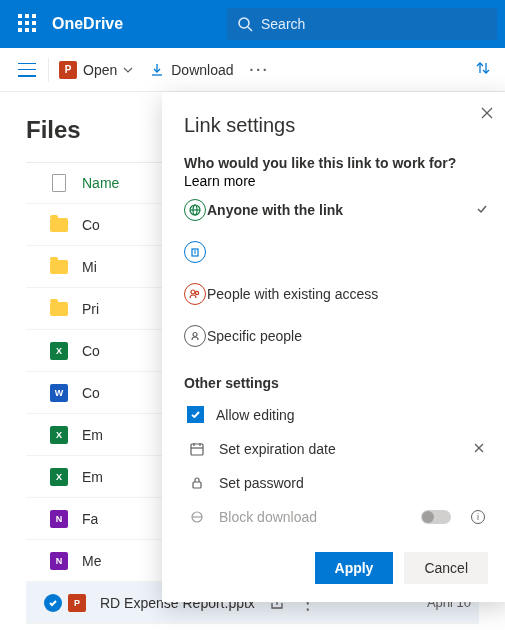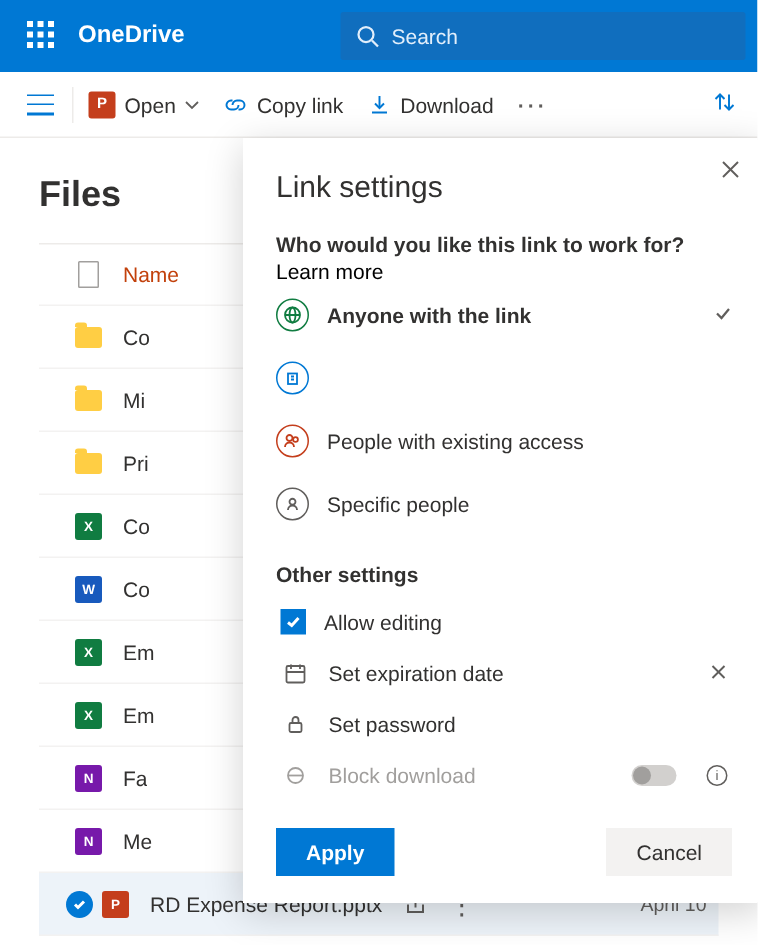--- a/index.html
+++ b/index.html
@@ -42,34 +42,34 @@
   .date{margin-left:auto;padding-right:8px;color:#605e5c;font-size:13px;}
   .rowactions{display:flex;gap:14px;align-items:center;color:#605e5c;}
   .rowactions svg{cursor:pointer;}
   .vdots{font-size:18px;line-height:1;cursor:pointer;color:#605e5c;}
   
   .panel{position:absolute;top:0;left:162px;width:348px;background:#fff;box-shadow:0 6px 24px rgba(0,0,0,.18);padding:22px 22px 18px 22px;}
   .panel h2{font-size:20px;font-weight:400;margin:0 0 18px 0;}
   .closex{position:absolute;top:14px;right:16px;cursor:pointer;color:#605e5c;font-size:16px;}
   .subq{font-weight:600;font-size:14px;margin-bottom:2px;}
   .learn{color:#000000;font-size:14px;cursor:pointer;}
-  .opt{display:flex;align-items:center;gap:12px;padding:10px 0;font-size:14px;cursor:pointer;}
+  .opt{display:flex;align-items:center;gap:1px;padding:10px 0;font-size:14px;cursor:pointer;}
   .opt .ring{width:22px;height:22px;border-radius:50%;border:1.5px solid;display:flex;align-items:center;justify-content:center;flex-shrink:0;}
   .opt.sel .lbl{font-weight:600;}
   .checkm{margin-left:auto;color:#605e5c;}
   .sect{font-weight:600;font-size:14px;margin-top:18px;margin-bottom:6px;}
   .setrow{display:flex;align-items:center;gap:12px;padding:9px 3px;font-size:14px;}
   .setrow .ic{width:20px;display:flex;justify-content:center;color:#605e5c;}
   .cb{width:17px;height:17px;background:#0078D4;display:flex;align-items:center;justify-content:center;}
   .xclr{margin-left:auto;color:#605e5c;cursor:pointer;}
   .disabled{color:#a19f9d;}
   .toggle{margin-left:auto;width:30px;height:14px;border-radius:8px;background:#d2d0ce;position:relative;}
   .toggle::after{content:"";position:absolute;left:1px;top:1px;width:12px;height:12px;background:#a19f9d;border-radius:50%;}
   .info{margin-left:8px;color:#605e5c;width:14px;height:14px;border:1px solid #605e5c;border-radius:50%;font-size:9px;display:flex;align-items:center;justify-content:center;}
-  .btns{display:flex;gap:11px;justify-content:space-between;margin-top:18px;}
+  .btns{display:flex;gap:11px;justify-content:flex-end;margin-top:18px;}
   .btn{height:32px;padding:0 20px;font-size:14px;border:none;cursor:pointer;}
   .btn.primary{background:#0078D4;color:#fff;font-weight:600;}
   .btn.sec{background:#f3f2f1;color:#323130;}
 </style>
 </head>
 <body>
 
 <div class="topbar">
   <div class="waffle">
     <span></span>
@@ -101,27 +101,20 @@
   <div class="vbar"></div>
   <div class="cmd">
     <div class="ppicon"></div>
     <span>Open</span>
     <svg class="chev" viewBox="0 0 10 10" stroke="#605e5c" fill="none" stroke-width="1.2">
         <polyline points="1,3 5,7 9,3"></polyline>
       </svg>
   </div>
   <div class="cmd">
     <svg width="16" height="16" viewBox="0 0 16 16" fill="none" stroke="#0078D4" stroke-width="1.3">
-        <path d="M6 8a3 3 0 013-3h2a3 3 0 010 6h-1"></path>
-        <path d="M10 8a3 3 0 01-3 3H5a3 3 0 010-6h1"></path>
-      </svg>
-    <span>Copy link</span>
-  </div>
-  <div class="cmd">
-    <svg width="16" height="16" viewBox="0 0 16 16" fill="none" stroke="#0078D4" stroke-width="1.3">
         <path d="M8 2v8"></path>
         <polyline points="5,7 8,10 11,7"></polyline>
         <line x1="3" y1="13" x2="13" y2="13"></line>
       </svg>
     <span>Download</span>
   </div>
   <div class="cmd">
       <span class="dots">···</span>
     </div>
   <div class="sorticon">
@@ -135,21 +128,21 @@
 </div>
 
 <div class="content">
   <h1 class="files">Files</h1>
 
   <div id="filelist">
       <div class="row" style="border-top: 1px solid rgb(237, 235, 233);">
         <div class="fileicon">
           <div class="doc"></div>
         </div>
-        <span class="name" style="color:#c2410c">Name</span>
+        <span class="name" style="color:#15803d">Name</span>
       </div>
       <div class="row">
         <div class="fileicon">
           <div class="folder"></div>
         </div>
         <span class="name">Co</span>
       </div>
       <div class="row">
         <div class="fileicon">
           <div class="folder"></div>

